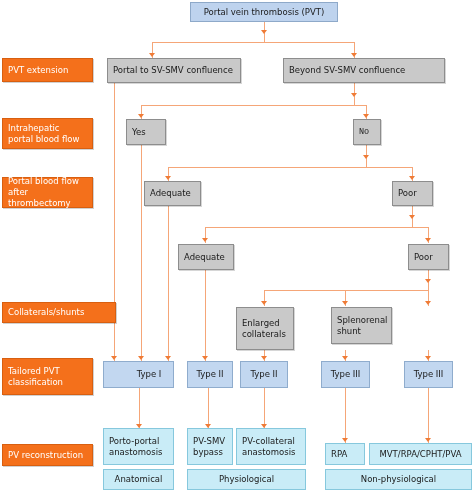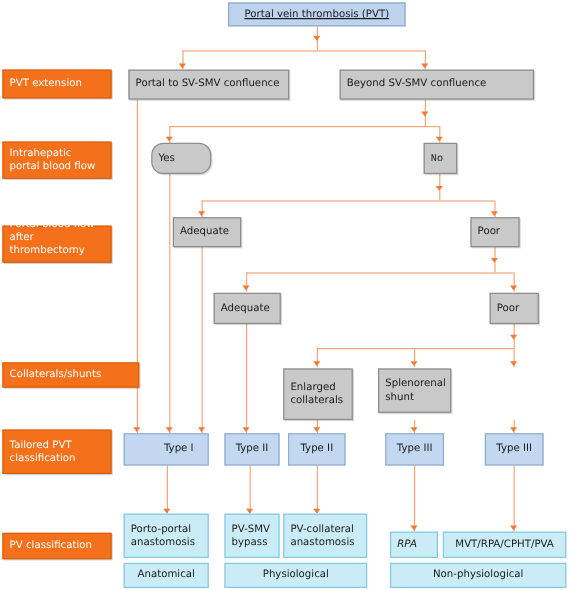--- a/index.html
+++ b/index.html
@@ -147,45 +147,45 @@
   <div class="arrow" style="left:342px;top:438px;"></div>
   <div class="ln vl" style="left:428px;top:388px;height:55px;"></div>
   <div class="arrow" style="left:425px;top:438px;"></div>
 
   <div class="stage" style="left:2px;top:58px;width:91px;height:24px;">
     <span>PVT extension</span>
   </div>
   <div class="stage" style="left:2px;top:118px;width:91px;height:31px;">
     <span>Intrahepatic portal blood flow</span>
   </div>
-  <div class="stage" style="left:2px;top:188px;width:91px;height:31px;align-items:flex-end;">
+  <div class="stage" style="left:2px;top:177px;width:91px;height:31px;">
     <span>Portal blood flow after thrombectomy</span>
   </div>
   <div class="stage" style="left:2px;top:302px;width:114px;height:21px;">
     <span>Collaterals/shunts</span>
   </div>
   <div class="stage" style="left:2px;top:358px;width:91px;height:37px;">
     <span>Tailored PVT classification</span>
   </div>
   <div class="stage" style="left:2px;top:444px;width:91px;height:22px;">
-    <span>PV classification</span>
-  </div>
-
-  <div class="node blue-dark" style="left:190px;top:2px;width:148px;height:20px;text-decoration:underline;">
+    <span>PV reconstruction</span>
+  </div>
+
+  <div class="node blue-dark" style="left:190px;top:2px;width:148px;height:20px;">
     <span>Portal vein thrombosis (PVT)</span>
   </div>
 
   <div class="node gray left" style="left:107px;top:58px;width:134px;height:25px;">
     <span>Portal to SV-SMV confluence</span>
   </div>
   <div class="node gray left" style="left:283px;top:58px;width:162px;height:25px;">
     <span>Beyond SV-SMV confluence</span>
   </div>
 
-  <div class="node gray left" style="left:126px;top:119px;width:50px;height:26px;border-radius:10px;">
+  <div class="node gray left" style="left:126px;top:119px;width:40px;height:26px;">
     <span>Yes</span>
   </div>
   <div class="node gray left" style="left:353px;top:119px;width:28px;height:26px;font-family:Liberation Mono, monospace;">
     <span>No</span>
   </div>
 
   <div class="node gray left" style="left:144px;top:181px;width:57px;height:25px;">
     <span>Adequate</span>
   </div>
   <div class="node gray left" style="left:392px;top:181px;width:41px;height:25px;">
@@ -195,21 +195,21 @@
   <div class="node gray left" style="left:178px;top:244px;width:56px;height:26px;">
     <span>Adequate</span>
   </div>
   <div class="node gray left" style="left:408px;top:244px;width:41px;height:26px;">
     <span>Poor</span>
   </div>
 
   <div class="node gray left" style="left:236px;top:307px;width:58px;height:43px;">
     <span>Enlarged collaterals</span>
   </div>
-  <div class="node gray left" style="left:315px;top:307px;width:61px;height:37px;">
+  <div class="node gray left" style="left:331px;top:307px;width:61px;height:37px;">
     <span>Splenorenal shunt</span>
   </div>
 
   <div class="node blue" style="left:103px;top:361px;width:71px;height:27px;padding-left:24px;">
     <span>Type I</span>
   </div>
   <div class="node blue" style="left:187px;top:361px;width:46px;height:27px;">
     <span>Type II</span>
   </div>
   <div class="node blue" style="left:240px;top:361px;width:48px;height:27px;">
@@ -224,21 +224,21 @@
 
   <div class="node cyan left" style="left:103px;top:428px;width:71px;height:37px;">
     <span>Porto-portal anastomosis</span>
   </div>
   <div class="node cyan left" style="left:187px;top:428px;width:46px;height:37px;">
     <span>PV-SMV bypass</span>
   </div>
   <div class="node cyan left" style="left:236px;top:428px;width:70px;height:37px;">
     <span>PV-collateral anastomosis</span>
   </div>
-  <div class="node cyan left" style="left:325px;top:443px;width:40px;height:22px;font-style:italic;">
+  <div class="node cyan left" style="left:325px;top:443px;width:40px;height:22px;">
     <span>RPA</span>
   </div>
   <div class="node cyan" style="left:369px;top:443px;width:103px;height:22px;">
     <span>MVT/RPA/CPHT/PVA</span>
   </div>
 
   <div class="node cyan" style="left:103px;top:469px;width:71px;height:21px;">
     <span>Anatomical</span>
   </div>
   <div class="node cyan" style="left:187px;top:469px;width:119px;height:21px;">

